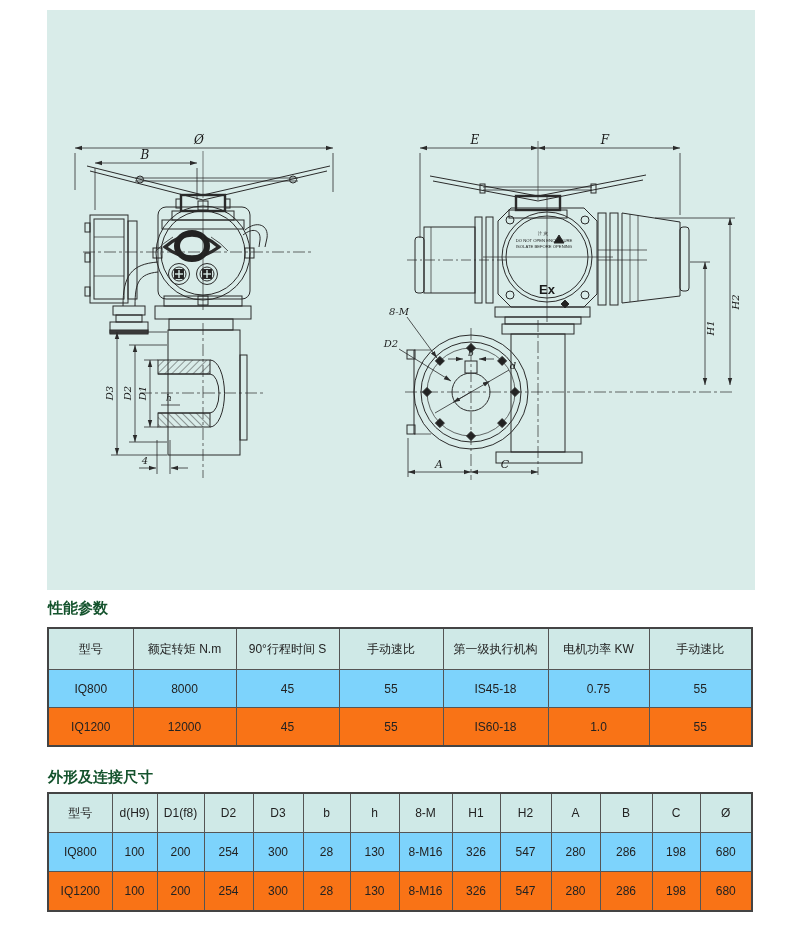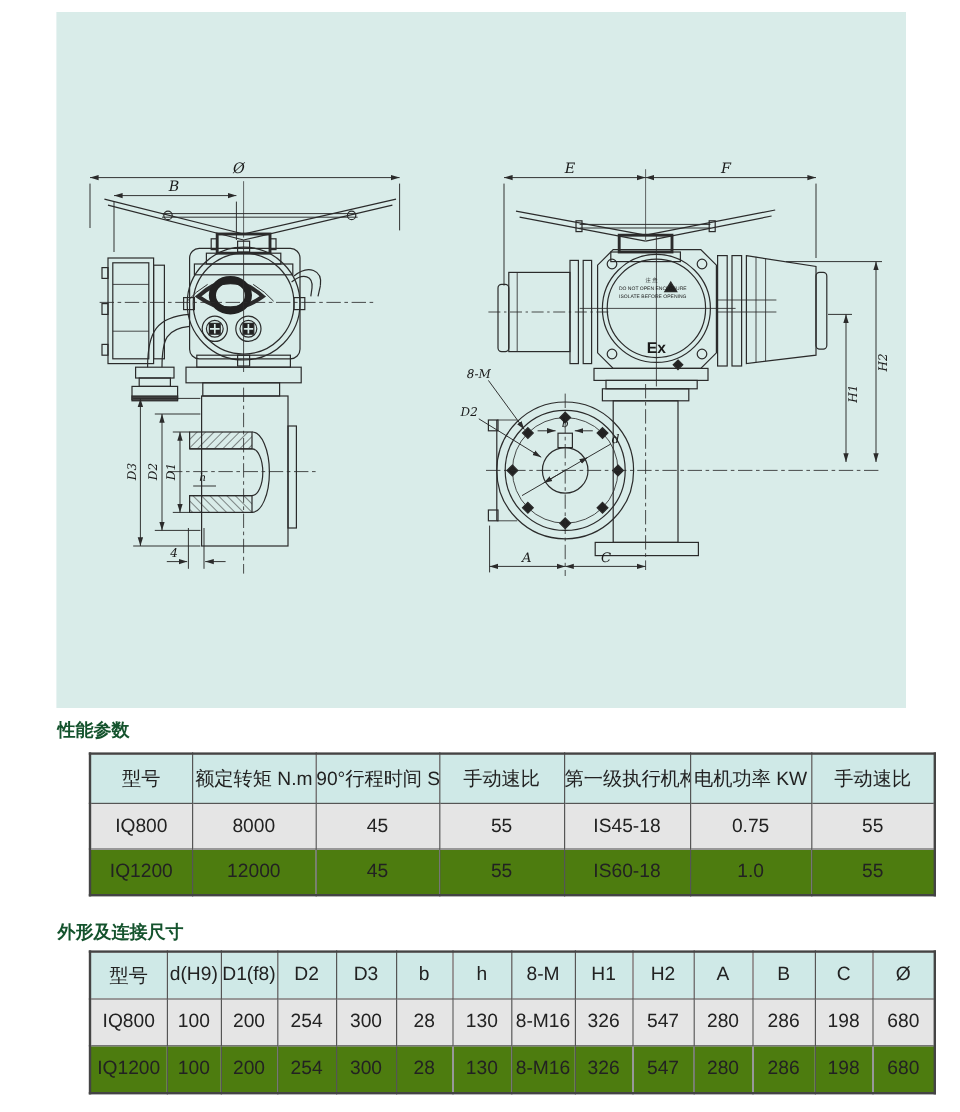--- a/index.html
+++ b/index.html
@@ -7,33 +7,33 @@
         font-family:"Liberation Sans",sans-serif;overflow:hidden;}
   
   #panel{position:absolute;left:47px;top:10px;width:708px;height:580px;background:#d9ece9;}
   #panel svg{display:block;width:708px;height:580px;}
   
   .sec-title{position:absolute;left:48px;font-size:15px;font-weight:bold;color:#14532d;}
   #t1-title{top:599px;}
   #t2-title{top:768px;}
   
   table.spec{position:absolute;left:47px;border-collapse:collapse;table-layout:fixed;
-             width:704px;font-size:16px;color:#222;background:#fff;margin-left:27px;}
+             width:704px;font-size:12px;color:#222;background:#fff;}
   #t1{top:627px;}
   #t2{top:792px;}
   table.spec th,table.spec td{border:1px solid #555;text-align:center;vertical-align:middle;
              padding:0;overflow:hidden;white-space:nowrap;}
   table.spec{border:2px solid #444;}
   table.spec th{background:#cfe9e7;font-weight:normal;}
   #t1 th{height:40px;}
   #t1 td{height:37px;}
   #t2 th{height:38px;}
   #t2 td{height:38px;}
-  tr.row-gray td{background:#4d7c0f;}
-  tr.row-white td{background:#e5e5e5;}
+  tr.row-gray td{background:#f97316;}
+  tr.row-white td{background:#7dd3fc;}
   
   .dim{font-family:"DejaVu Serif",serif;font-style:italic;fill:#1a1a1a;stroke:none;}
   .tiny{font-family:"Liberation Sans",sans-serif;font-style:normal;fill:#1a1a1a;stroke:none;}
 </style>
 </head>
 <body>
 
 <div id="page">
 
   <div id="panel">

